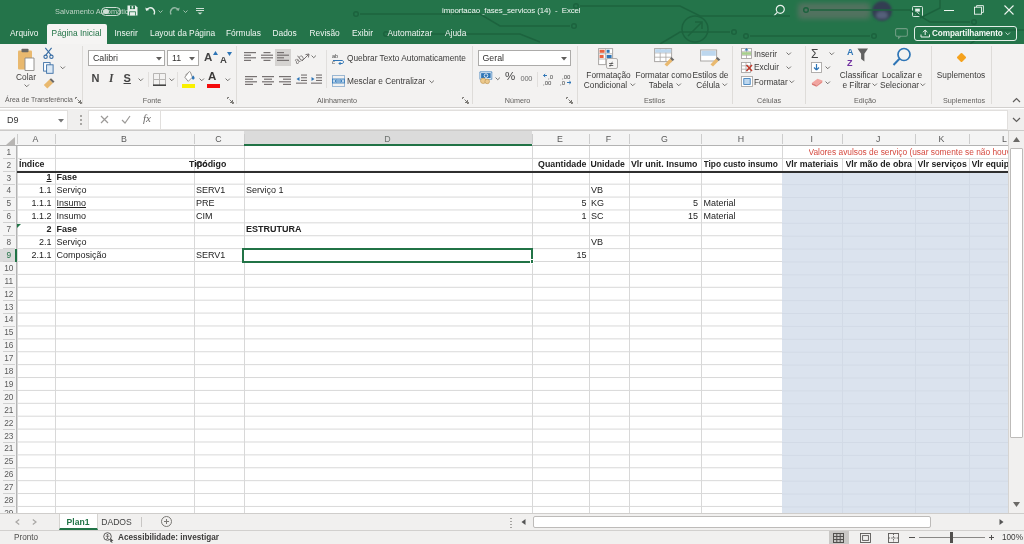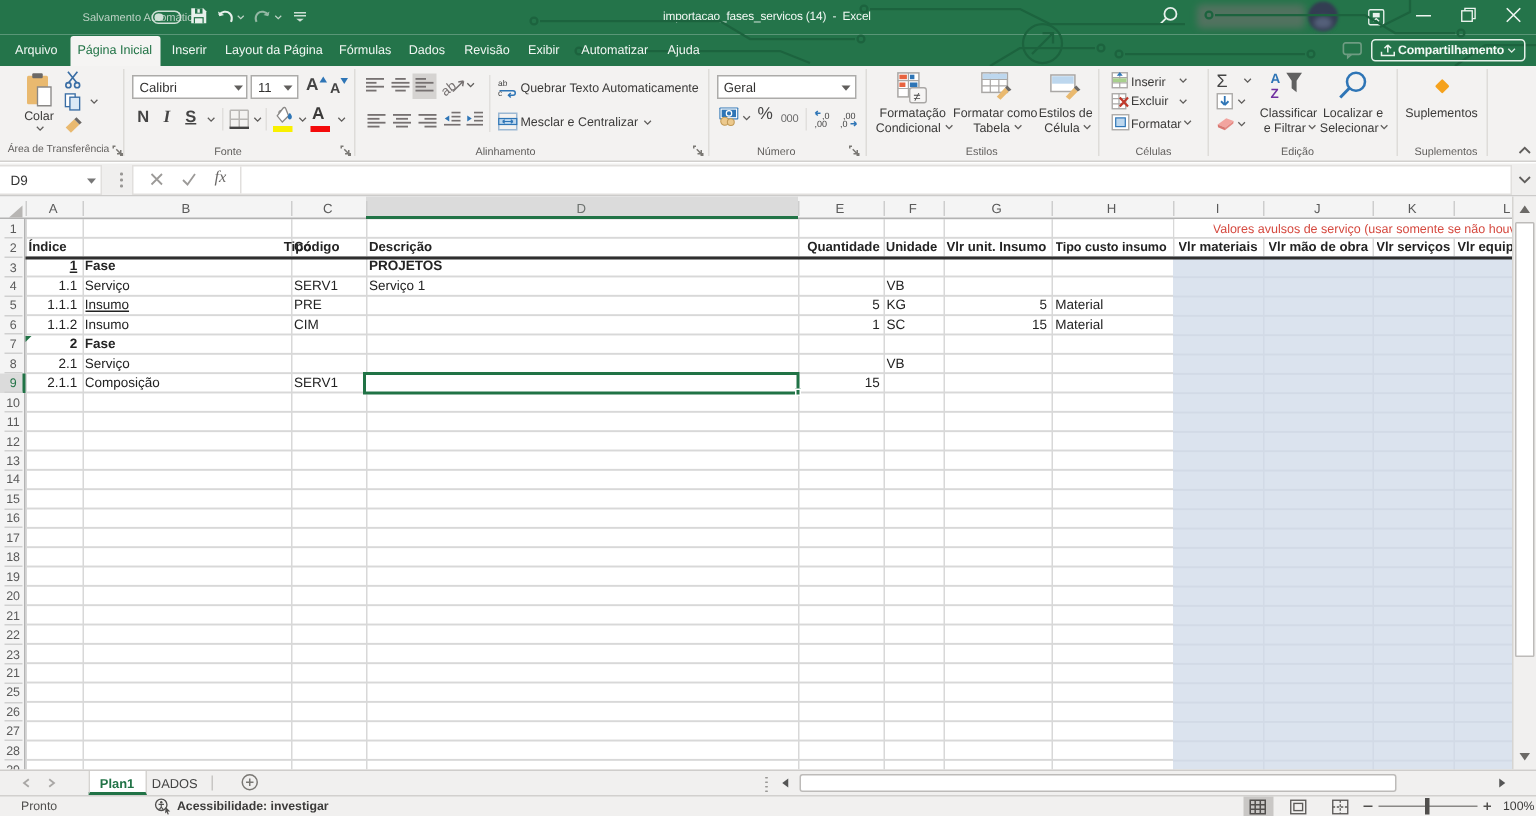--- a/index.html
+++ b/index.html
@@ -546,21 +546,20 @@
 <div class="ab" style="left:2.5px;top:480.4px;width:12px;height:1px;background:#d0d0d0;"></div>
 <div class="t" style="left:8.75px;top:482.1px;font-size:8.3px;color:#5a5a5a;font-weight:400;transform:translateX(-50%);line-height:11px;">27</div>
 <div class="ab" style="left:2.5px;top:493.3px;width:12px;height:1px;background:#d0d0d0;"></div>
 <div class="t" style="left:8.75px;top:495.0px;font-size:8.3px;color:#5a5a5a;font-weight:400;transform:translateX(-50%);line-height:11px;">28</div>
 <div class="ab" style="left:2.5px;top:506.2px;width:12px;height:1px;background:#d0d0d0;"></div>
 <div class="t" style="left:8.75px;top:507.9px;font-size:8.3px;color:#5a5a5a;font-weight:400;transform:translateX(-50%);line-height:11px;">29</div>
 <div class="ab" style="left:16.5px;top:171.1px;width:991.5px;height:1.5px;background:#2f2f2f;"></div>
 <div class="ab" style="left:19px;top:158.4px;width:35px;height:12.9px;line-height:12.9px;overflow:hidden;white-space:nowrap;text-align:left;font-size:8.8px;color:#232323;font-weight:700;">Índice</div>
 <div class="ab" style="left:71px;top:158.4px;width:136.5px;height:12.9px;line-height:12.9px;overflow:hidden;white-space:nowrap;text-align:right;font-size:8.8px;color:#232323;font-weight:700;">Tipo</div>
 <div class="ab" style="left:196px;top:158.4px;width:47px;height:12.9px;line-height:12.9px;overflow:hidden;white-space:nowrap;text-align:left;font-size:8.8px;color:#232323;font-weight:700;">Código</div>
-<div class="ab" style="left:246px;top:158.4px;width:285px;height:12.9px;line-height:12.9px;overflow:hidden;white-space:nowrap;text-align:left;font-size:8.8px;color:#232323;font-weight:700;">Descrição</div>
 <div class="ab" style="left:531.5px;top:158.4px;width:55.0px;height:12.9px;line-height:12.9px;overflow:hidden;white-space:nowrap;text-align:right;font-size:8.8px;color:#232323;font-weight:700;">Quantidade</div>
 <div class="ab" style="left:590.5px;top:158.4px;width:37.5px;height:12.9px;line-height:12.9px;overflow:hidden;white-space:nowrap;text-align:left;font-size:8.7px;color:#232323;font-weight:700;">Unidade</div>
 <div class="ab" style="left:631px;top:158.4px;width:69px;height:12.9px;line-height:12.9px;overflow:hidden;white-space:nowrap;text-align:left;font-size:8.8px;color:#232323;font-weight:700;">Vlr unit. Insumo</div>
 <div class="ab" style="left:703.5px;top:158.4px;width:77.5px;height:12.9px;line-height:12.9px;overflow:hidden;white-space:nowrap;text-align:left;font-size:8.4px;color:#232323;font-weight:700;">Tipo custo insumo</div>
 <div class="ab" style="left:785.5px;top:158.4px;width:56.5px;height:12.9px;line-height:12.9px;overflow:hidden;white-space:nowrap;text-align:left;font-size:8.8px;color:#232323;font-weight:700;">Vlr materiais</div>
 <div class="ab" style="left:845.5px;top:158.4px;width:68.5px;height:12.9px;line-height:12.9px;overflow:hidden;white-space:nowrap;text-align:left;font-size:8.8px;color:#232323;font-weight:700;">Vlr mão de obra</div>
 <div class="ab" style="left:917.5px;top:158.4px;width:50.5px;height:12.9px;line-height:12.9px;overflow:hidden;white-space:nowrap;text-align:left;font-size:8.7px;color:#232323;font-weight:700;">Vlr serviços</div>
 <div class="ab" style="left:971.5px;top:158.4px;width:36.5px;height:12.9px;line-height:12.9px;overflow:hidden;white-space:nowrap;text-align:left;font-size:8.8px;color:#232323;font-weight:700;">Vlr equipamentos</div>
 <div class="ab" style="left:782.5px;top:146.0px;width:225px;height:11.9px;background:#fff;"></div>
 <div class="ab" style="left:808.5px;top:145.5px;width:199.5px;height:12.9px;line-height:12.9px;overflow:hidden;white-space:nowrap;text-align:left;font-size:8.35px;color:#d5493f;">Valores avulsos de serviço (usar somente se não houver composição)</div>
@@ -575,22 +574,22 @@
 <div class="ab" style="left:56.5px;top:184.2px;width:136.5px;height:12.9px;line-height:12.9px;overflow:hidden;white-space:nowrap;text-align:left;font-size:9px;color:#232323;">Serviço</div>
 <div class="ab" style="left:56.5px;top:197.1px;width:136.5px;height:12.9px;line-height:12.9px;overflow:hidden;white-space:nowrap;text-align:left;font-size:9px;color:#232323;text-decoration:underline;">Insumo</div>
 <div class="ab" style="left:56.5px;top:210.0px;width:136.5px;height:12.9px;line-height:12.9px;overflow:hidden;white-space:nowrap;text-align:left;font-size:9px;color:#232323;">Insumo</div>
 <div class="ab" style="left:56.5px;top:222.9px;width:136.5px;height:12.9px;line-height:12.9px;overflow:hidden;white-space:nowrap;text-align:left;font-size:9px;color:#232323;font-weight:700;">Fase</div>
 <div class="ab" style="left:56.5px;top:235.8px;width:136.5px;height:12.9px;line-height:12.9px;overflow:hidden;white-space:nowrap;text-align:left;font-size:9px;color:#232323;">Serviço</div>
 <div class="ab" style="left:56.5px;top:248.7px;width:136.5px;height:12.9px;line-height:12.9px;overflow:hidden;white-space:nowrap;text-align:left;font-size:9px;color:#232323;">Composição</div>
 <div class="ab" style="left:196px;top:184.2px;width:47px;height:12.9px;line-height:12.9px;overflow:hidden;white-space:nowrap;text-align:left;font-size:9px;color:#232323;">SERV1</div>
 <div class="ab" style="left:196px;top:197.1px;width:47px;height:12.9px;line-height:12.9px;overflow:hidden;white-space:nowrap;text-align:left;font-size:9px;color:#232323;">PRE</div>
 <div class="ab" style="left:196px;top:210.0px;width:47px;height:29px;line-height:12.9px;overflow:hidden;white-space:nowrap;text-align:left;font-size:9px;color:#232323;">CIM</div>
 <div class="ab" style="left:196px;top:248.7px;width:47px;height:12.9px;line-height:12.9px;overflow:hidden;white-space:nowrap;text-align:left;font-size:9px;color:#232323;">SERV1</div>
-<div class="ab" style="left:246px;top:171.3px;width:285px;height:12.9px;line-height:12.9px;overflow:hidden;white-space:nowrap;text-align:left;font-size:9px;color:#232323;font-weight:700;">PROJETOS</div>
 <div class="ab" style="left:246px;top:184.2px;width:285px;height:12.9px;line-height:12.9px;overflow:hidden;white-space:nowrap;text-align:left;font-size:9px;color:#232323;">Serviço 1</div>
+<div class="ab" style="left:246px;top:222.9px;width:285px;height:12.9px;line-height:12.9px;overflow:hidden;white-space:nowrap;text-align:left;font-size:9px;color:#232323;font-weight:700;">ESTRUTURA</div>
 <div class="ab" style="left:531.5px;top:197.1px;width:55.0px;height:12.9px;line-height:12.9px;overflow:hidden;white-space:nowrap;text-align:right;font-size:9px;color:#232323;">5</div>
 <div class="ab" style="left:531.5px;top:210.0px;width:55.0px;height:12.9px;line-height:12.9px;overflow:hidden;white-space:nowrap;text-align:right;font-size:9px;color:#232323;">1</div>
 <div class="ab" style="left:531.5px;top:248.7px;width:55.0px;height:12.9px;line-height:12.9px;overflow:hidden;white-space:nowrap;text-align:right;font-size:9px;color:#232323;">15</div>
 <div class="ab" style="left:591px;top:184.2px;width:37px;height:12.9px;line-height:12.9px;overflow:hidden;white-space:nowrap;text-align:left;font-size:9px;color:#232323;">VB</div>
 <div class="ab" style="left:591px;top:197.1px;width:37px;height:12.9px;line-height:12.9px;overflow:hidden;white-space:nowrap;text-align:left;font-size:9px;color:#232323;">KG</div>
 <div class="ab" style="left:591px;top:210.0px;width:37px;height:12.9px;line-height:12.9px;overflow:hidden;white-space:nowrap;text-align:left;font-size:9px;color:#232323;">SC</div>
 <div class="ab" style="left:591px;top:235.8px;width:37px;height:12.9px;line-height:12.9px;overflow:hidden;white-space:nowrap;text-align:left;font-size:9px;color:#232323;">VB</div>
 <div class="ab" style="left:628.5px;top:197.1px;width:69.5px;height:12.9px;line-height:12.9px;overflow:hidden;white-space:nowrap;text-align:right;font-size:9px;color:#232323;">5</div>
 <div class="ab" style="left:628.5px;top:210.0px;width:69.5px;height:12.9px;line-height:12.9px;overflow:hidden;white-space:nowrap;text-align:right;font-size:9px;color:#232323;">15</div>
 <div class="ab" style="left:703.5px;top:197.1px;width:77.5px;height:12.9px;line-height:12.9px;overflow:hidden;white-space:nowrap;text-align:left;font-size:9px;color:#232323;">Material</div>

